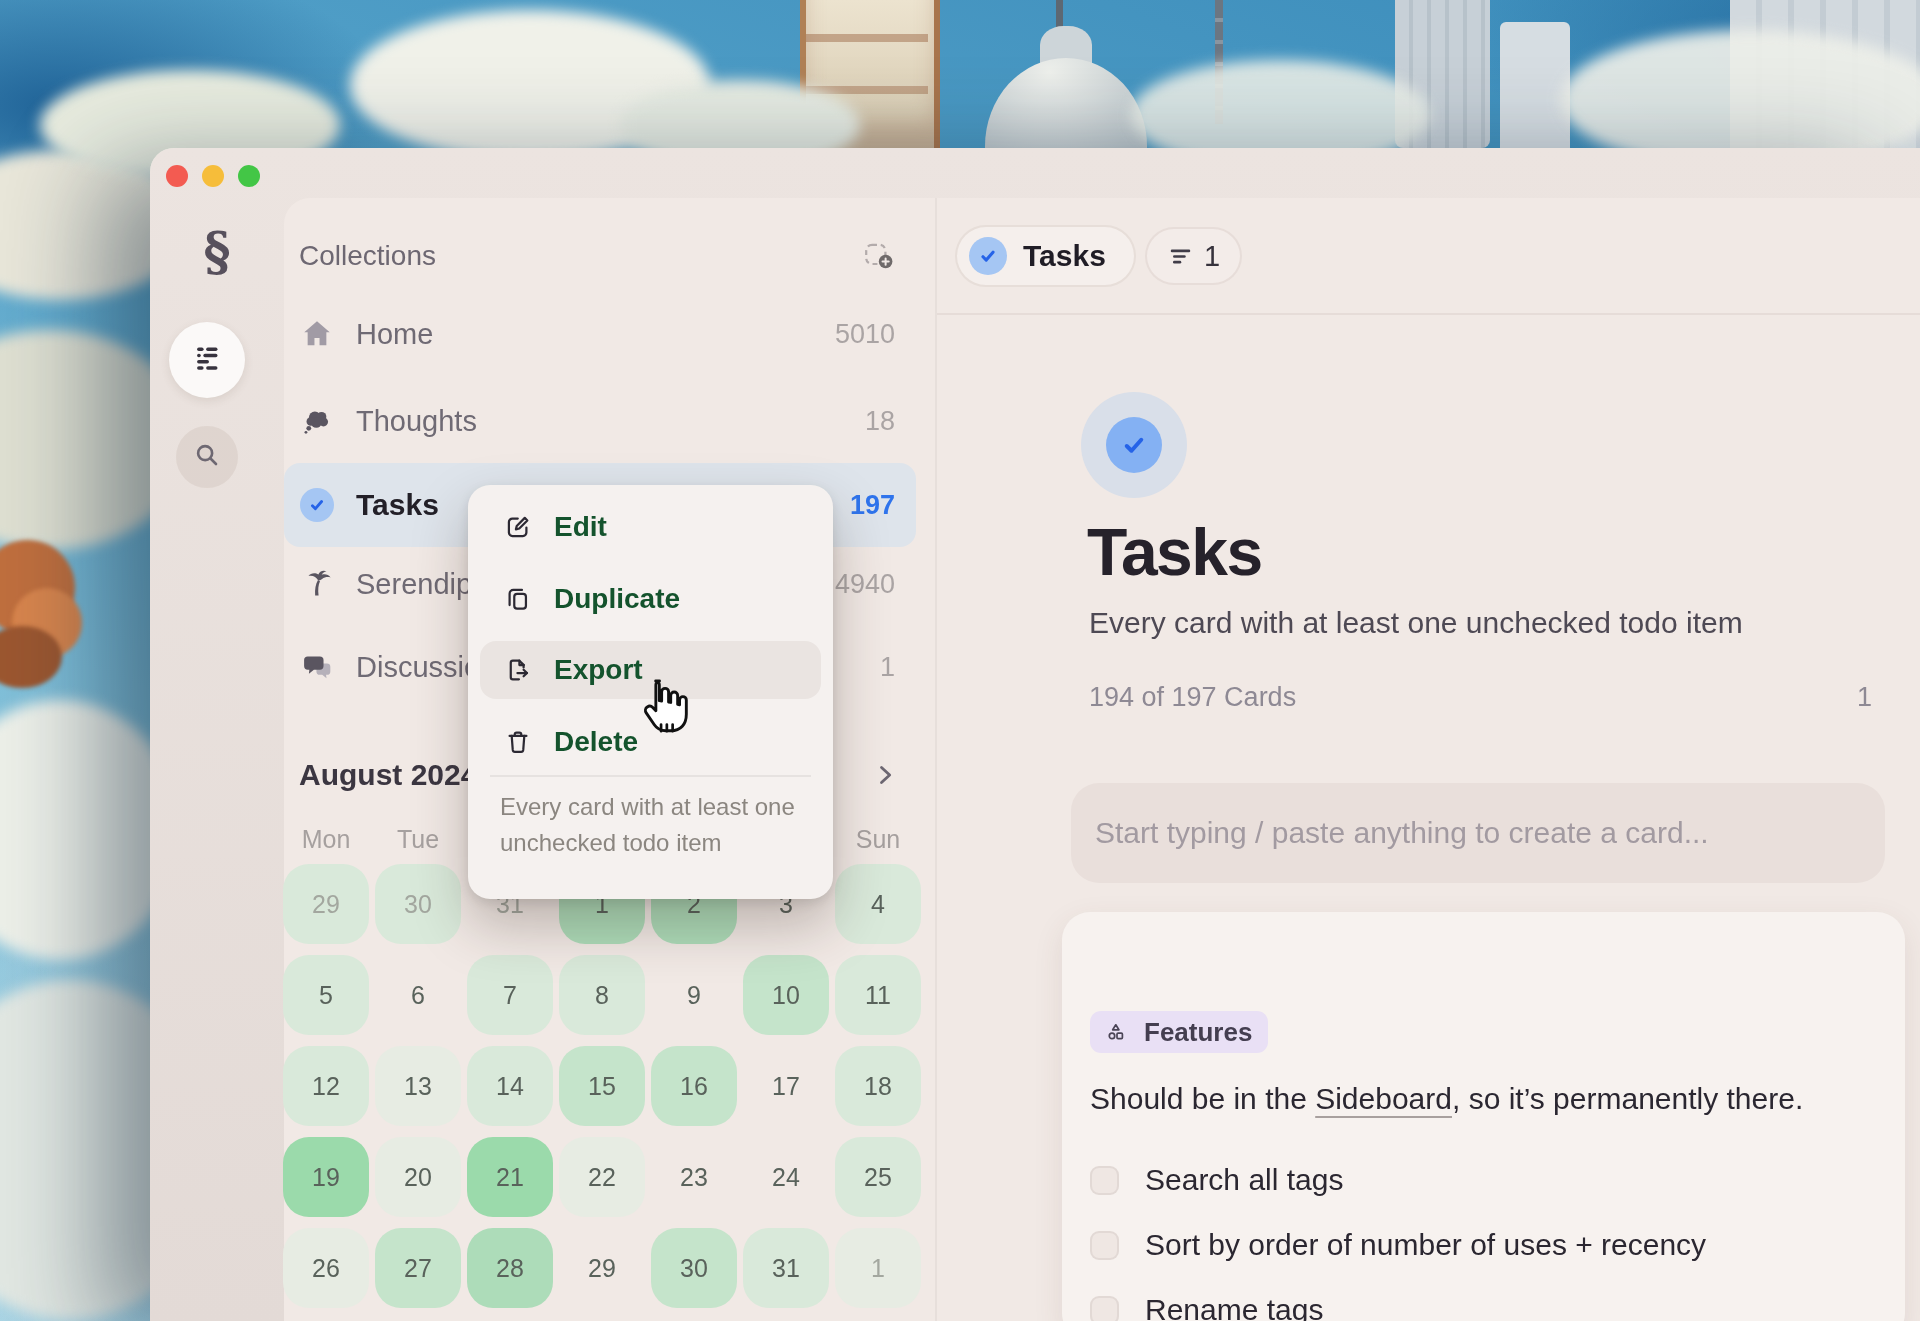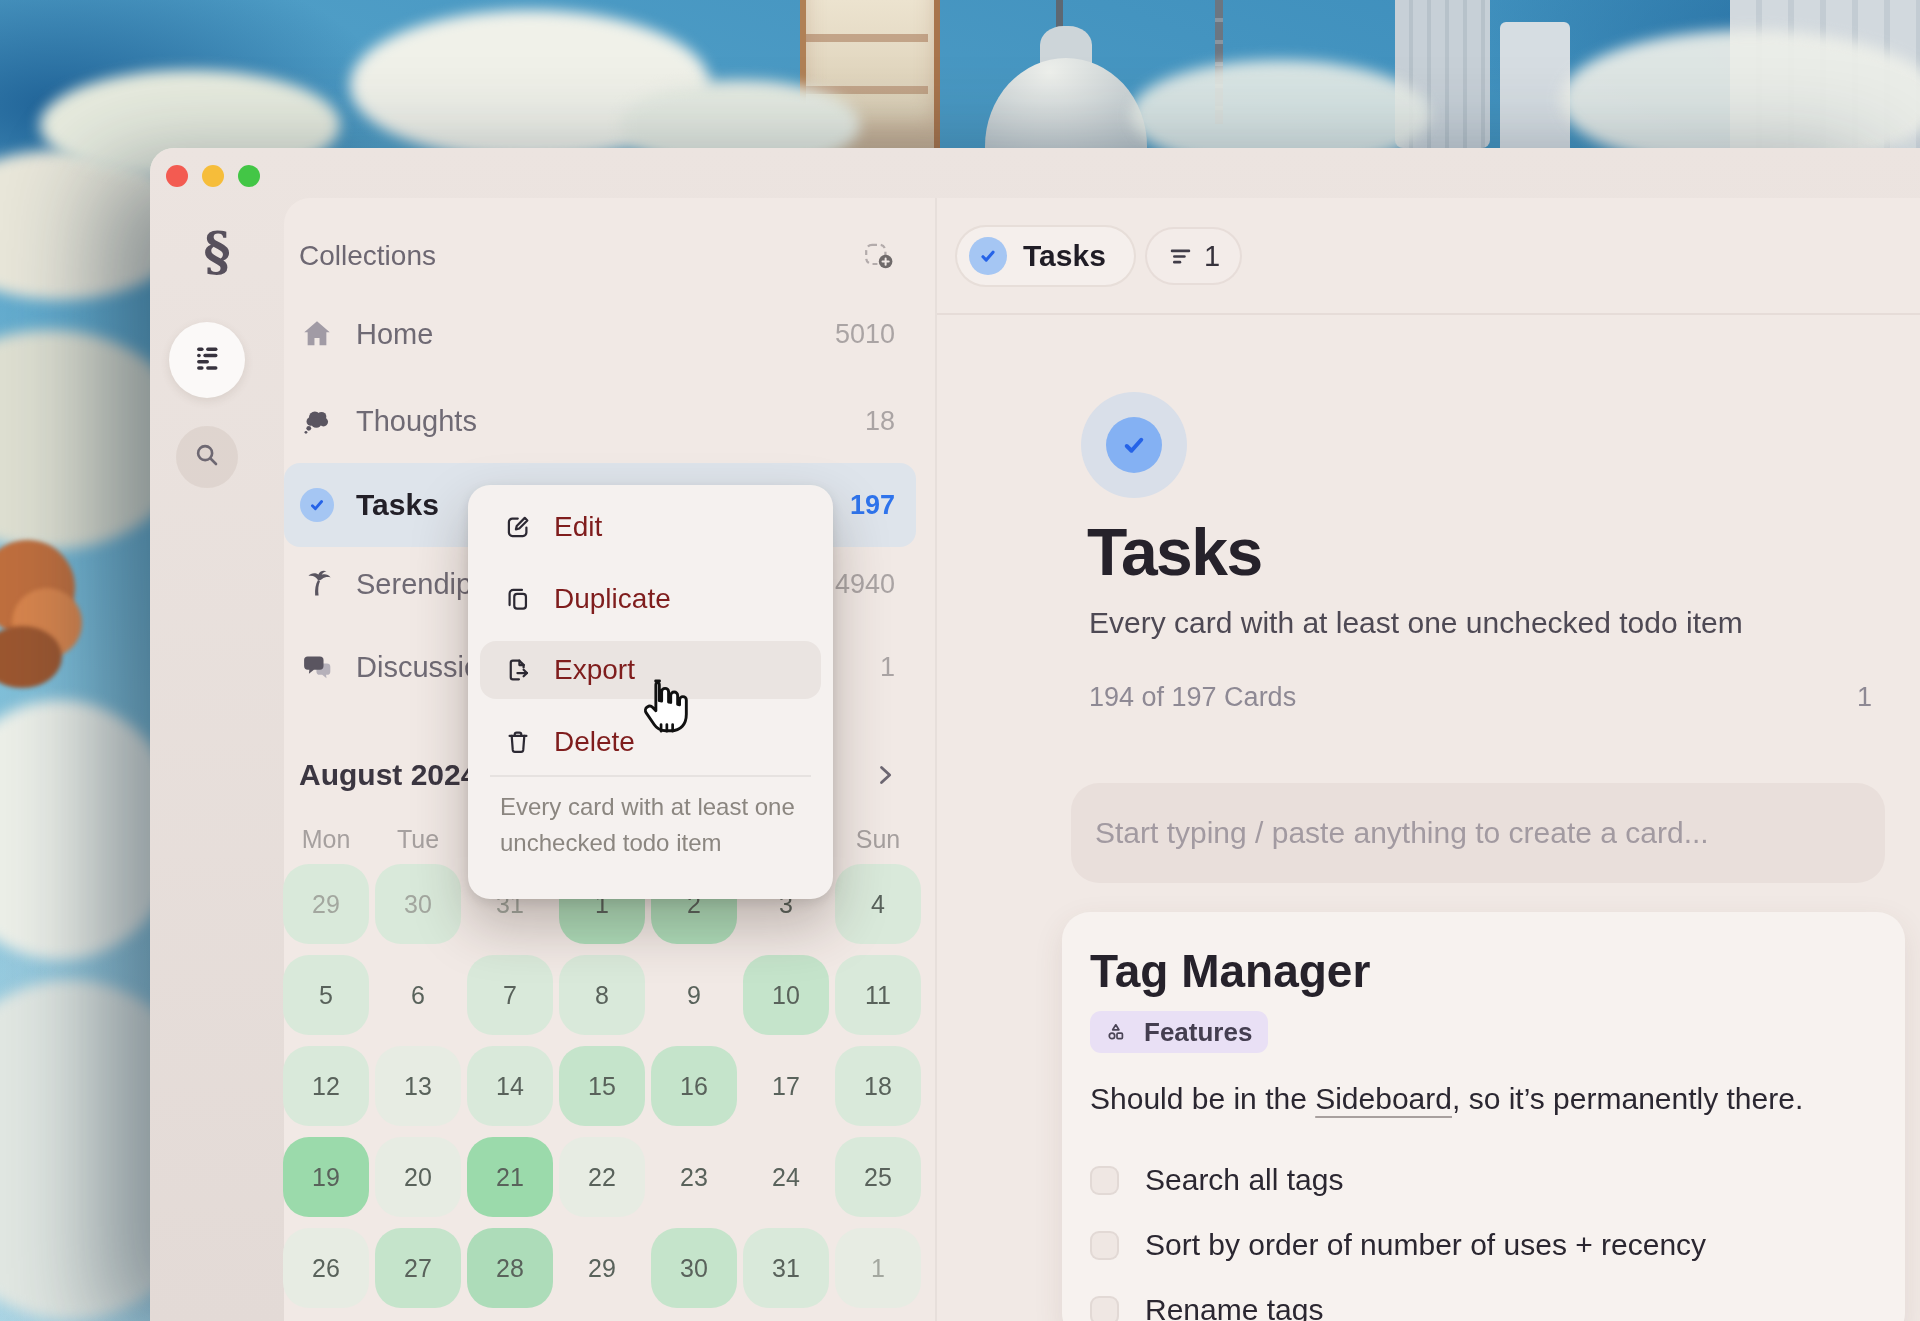--- a/index.html
+++ b/index.html
@@ -74,21 +74,21 @@
 
   
   .menu { position:absolute; left:468px; top:485px; width:365px; height:414px; background:#f5f1ef;
     border-radius:22px; z-index:40;
     box-shadow:0 26px 55px rgba(50,35,30,.28), 0 4px 12px rgba(0,0,0,.10); }
   .menu-item { position:absolute; left:12px; right:12px; height:58px; border-radius:16px;
     display:flex; align-items:center; padding-left:24px; }
   .menu-item.hover { background:#eae4e1; }
   .menu-item .mi { width:28px; height:28px; color:#2c2933; margin-right:22px; flex:none; }
   .menu-item .mi svg { width:28px; height:28px; }
-  .menu-item .ml { font-size:28px; color:#7f1d1d; font-weight:400; }
+  .menu-item .ml { font-size:28px; color:#14532d; font-weight:700; }
   .menu-sep { position:absolute; left:22px; right:22px; top:290px; height:2px; background:rgba(60,45,45,.08); }
   .menu-desc { position:absolute; left:32px; top:304px; width:305px; font-size:24px; line-height:36px; color:#8b8680; }
 
   .cursor { position:absolute; left:636px; top:676px; width:54px; z-index:60; }
 
   
   .main { position:absolute; left:653px; top:0; right:0; bottom:0; }
   .pill1 { position:absolute; left:18px; top:27px; height:62px; border-radius:32px; background:#f5efec;
     border:2px solid rgba(190,170,160,.25); display:flex; align-items:center; padding:0 28px 0 12px; }
   .chip.md { width:38px; height:38px; } .chip.md svg { width:22px; height:22px; }
@@ -337,21 +337,20 @@
         <div class="cards-row">
           <span>194 of 197 Cards</span>
           <span>1</span>
         </div>
 
         <div class="composer">
           <span class="composer-ph">Start typing / paste anything to create a card...</span>
         </div>
 
         <div class="card">
-          <div class="card-title">Tag Manager</div>
           <div class="tag-pill">
             <span class="ti"><svg viewBox="0 0 20 20" fill="none" stroke="currentColor" stroke-width="1.7" stroke-linejoin="round">
                   <path d="M9.8 2.8l3.1 5H6.7z"></path>
                   <circle cx="6" cy="13.9" r="2.7"></circle>
                   <rect x="11" y="11.2" width="5.4" height="5.4" rx="1.1"></rect>
                 </svg></span>
             <span class="tag-label">Features</span>
           </div>
           <div class="card-body"><span>Should be in the </span><span class="link">Sideboard</span><span>, so it’s permanently there.</span></div>
           <div id="todo-list">

